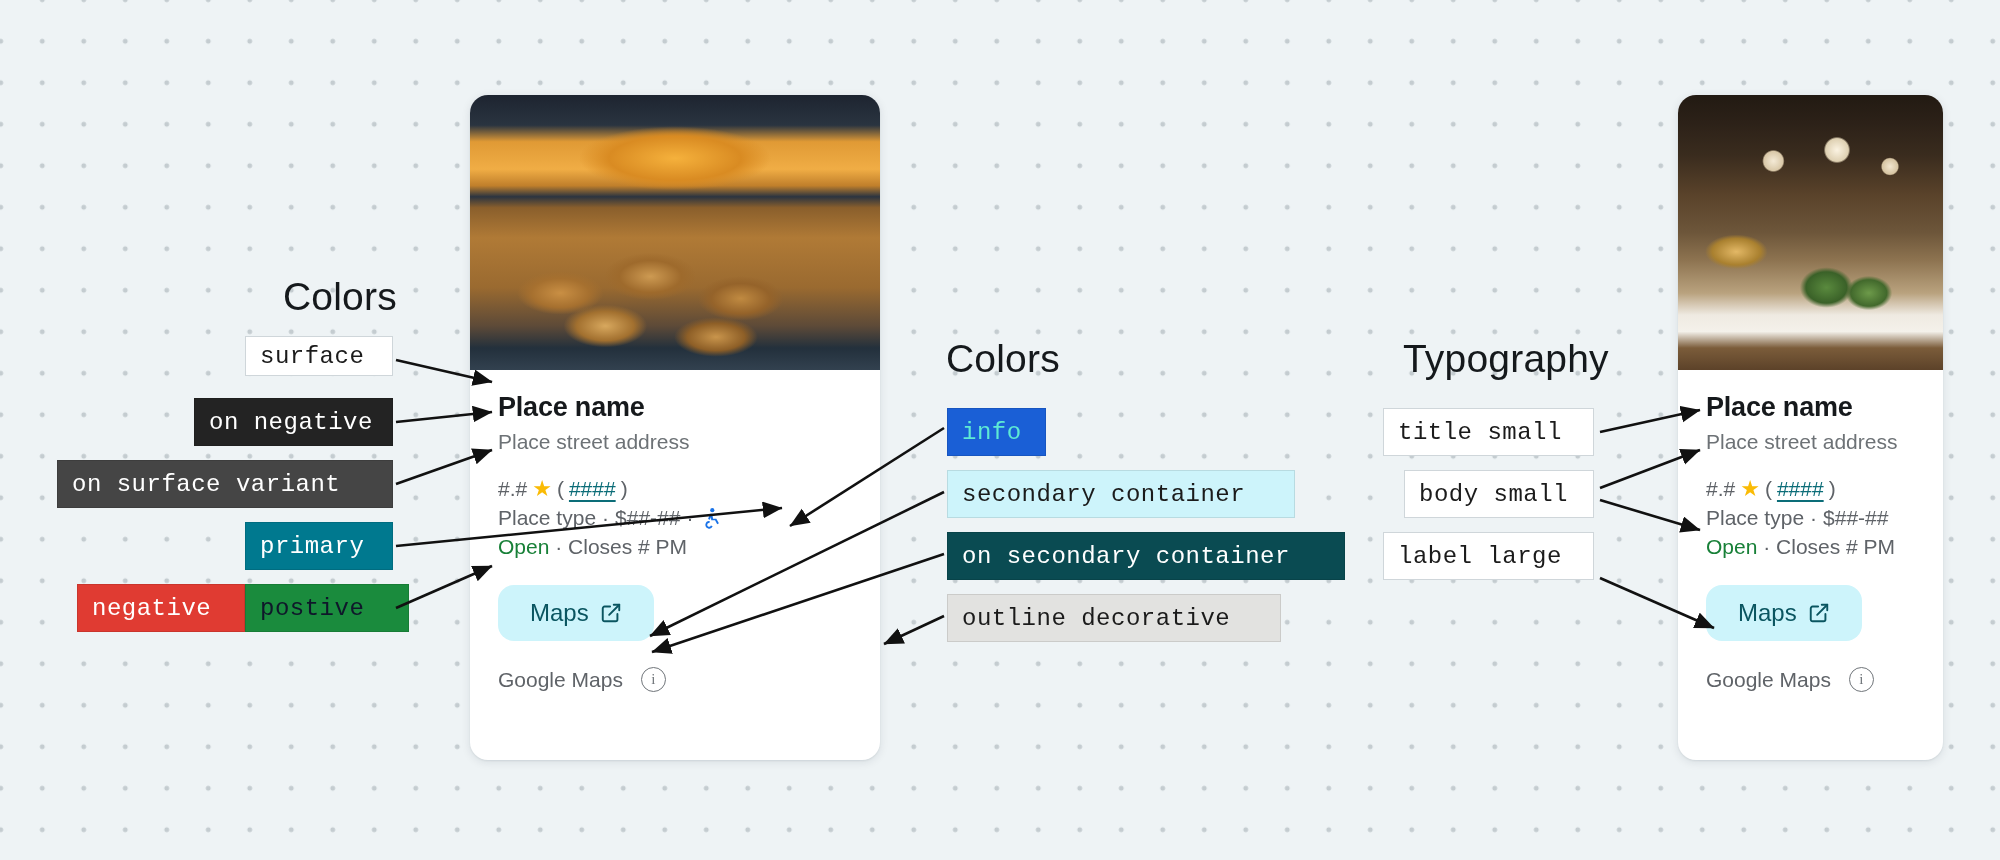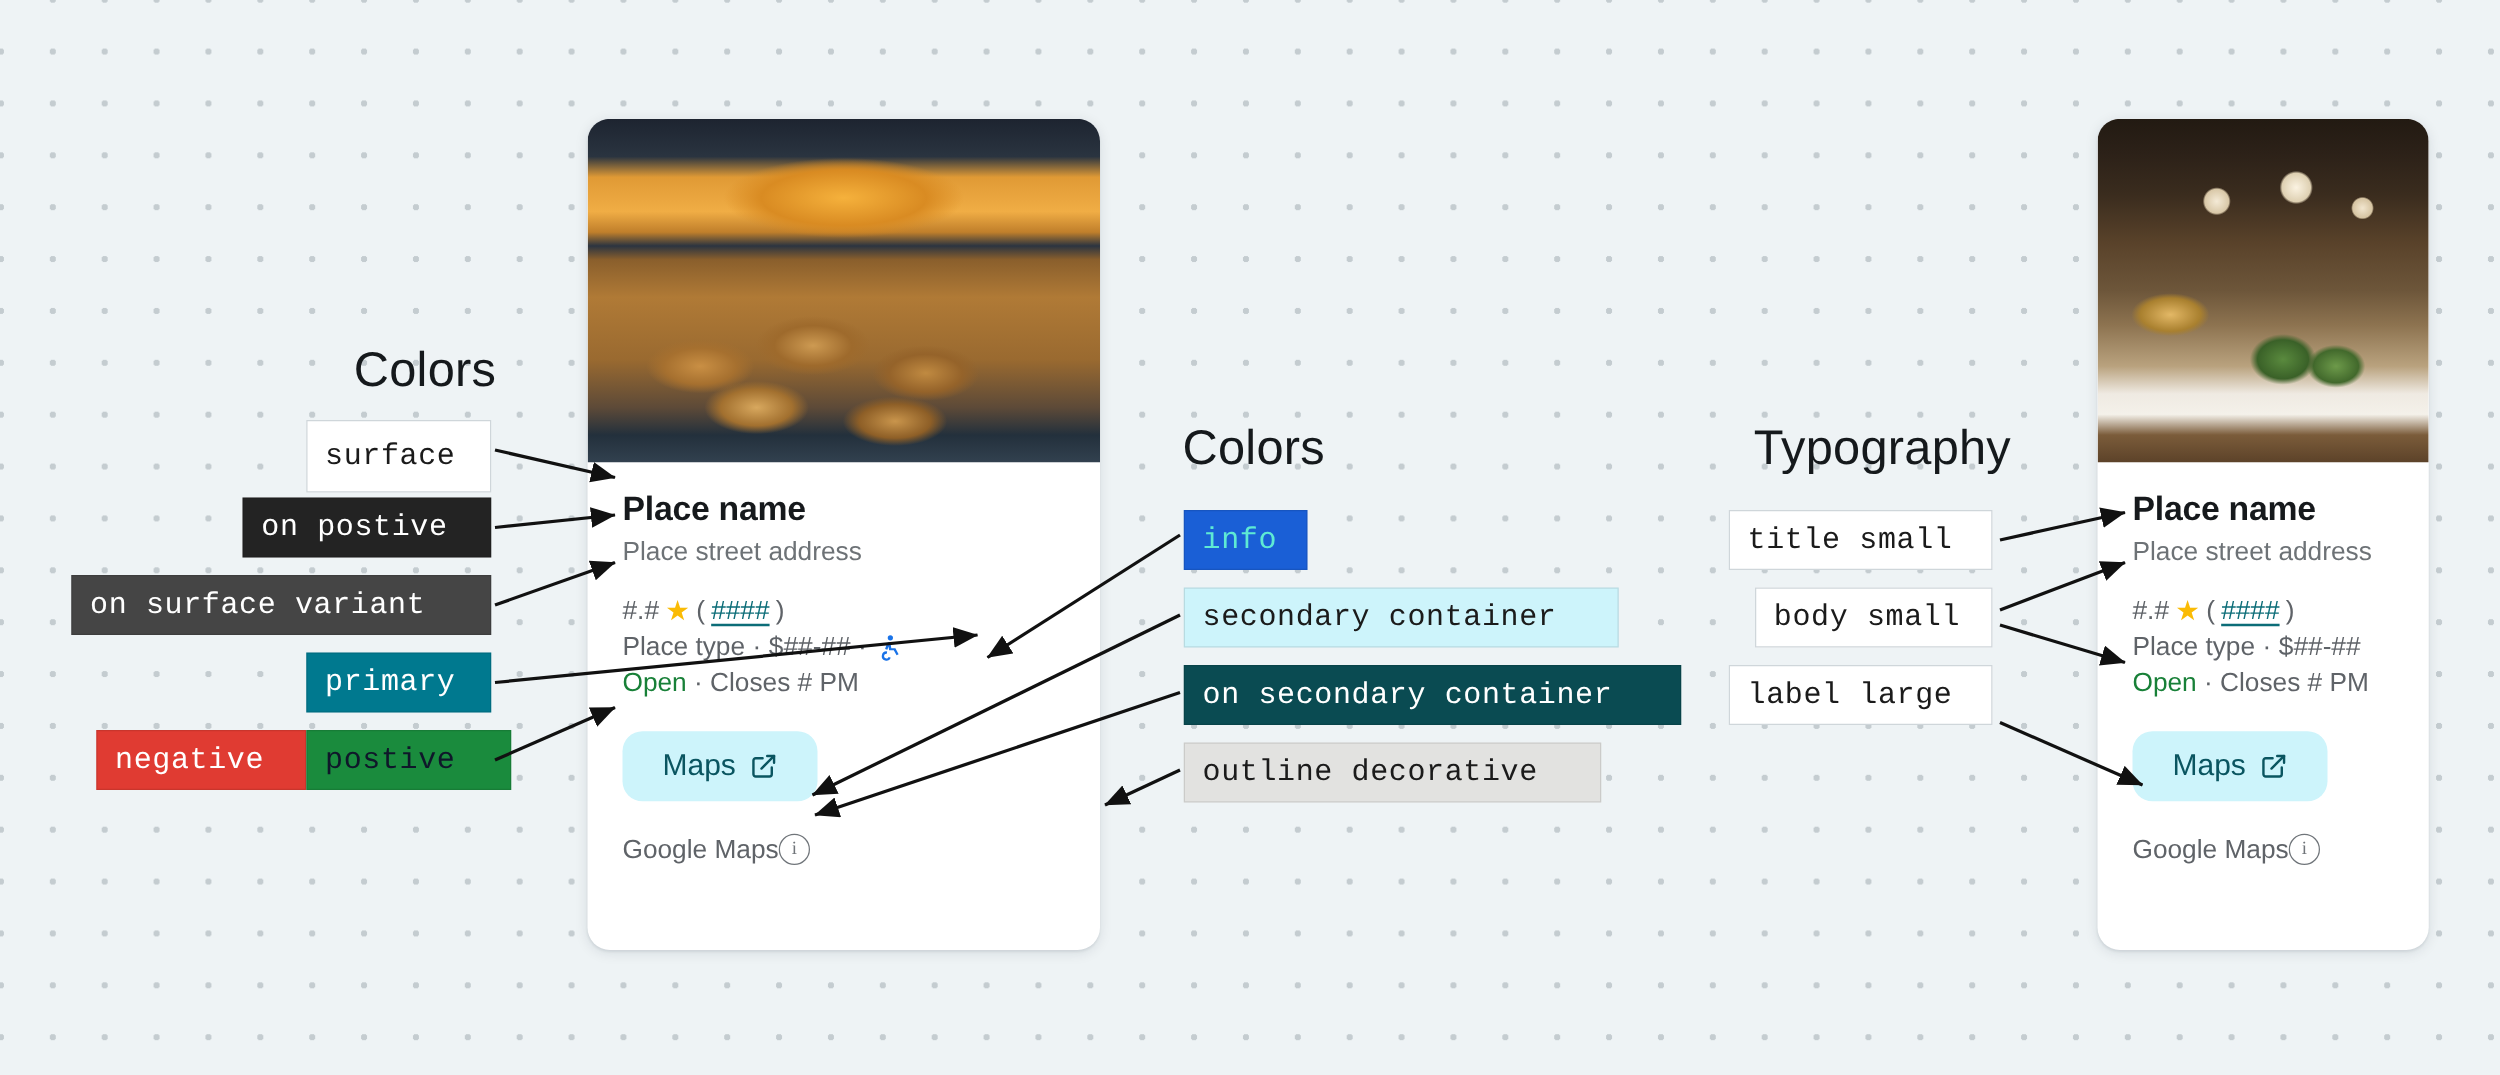--- a/index.html
+++ b/index.html
@@ -80,21 +80,21 @@
     display:inline-flex;align-items:center;gap:11px;
     background:#cdf4fb;color:#0a5560;
     font-size:24px;font-weight:500;
     border-radius:16px;
     padding:14px 32px;
     border:none;cursor:pointer;
     font-family:"Liberation Sans", sans-serif;
   }
   .card-footer{
     margin-top:26px;padding:0 28px 22px 28px;
-    display:flex;align-items:center;
+    display:flex;align-items:center;gap:18px;
   }
   .gm-label{font-size:21px;color:#5f6368;}
   .info-circle{
     width:23px;height:23px;border-radius:50%;
     border:1.7px solid #70757a;color:#70757a;
     font-size:15px;display:flex;align-items:center;justify-content:center;
     font-family:"Liberation Serif", serif;
   }
 
   
@@ -141,25 +141,25 @@
 </style>
 </head>
 <body>
 
 <div id="stage">
 
   <div class="section-heading" style="left:283px;top:275px;">Colors</div>
   <div class="section-heading" style="left:946px;top:337px;">Colors</div>
   <div class="section-heading" style="left:1403px;top:337px;">Typography</div>
 
-  <div class="chip outlinebox" style="left:245px;top:336px;width:148px;height:58px;background:#ffffff;color:#1b1b1b;">
+  <div class="chip outlinebox" style="left:245px;top:336px;width:148px;height:40px;background:#ffffff;color:#1b1b1b;">
     <span>surface</span>
   </div>
   <div class="chip" style="left:194px;top:398px;width:199px;height:48px;background:#232323;color:#ffffff;">
-    <span>on postive</span>
+    <span>on negative</span>
   </div>
   <div class="chip" style="left:57px;top:460px;width:336px;height:48px;background:#454545;color:#ffffff;">
     <span>on surface variant</span>
   </div>
   <div class="chip" style="left:245px;top:522px;width:148px;height:48px;background:#00798f;color:#ffffff;">
     <span>primary</span>
   </div>
   <div class="chip" style="left:77px;top:584px;width:168px;height:48px;background:#e03b32;color:#ffffff;">
     <span>negative</span>
   </div>

